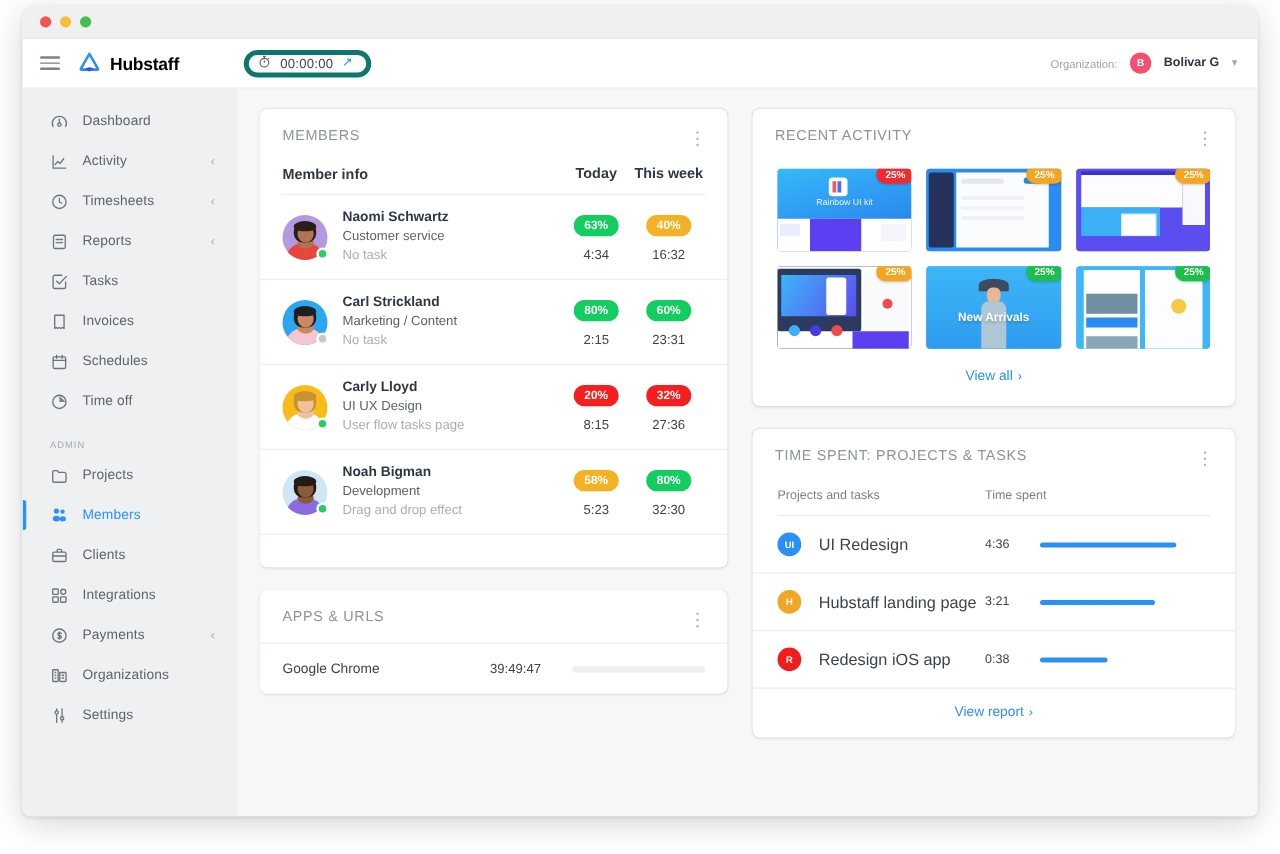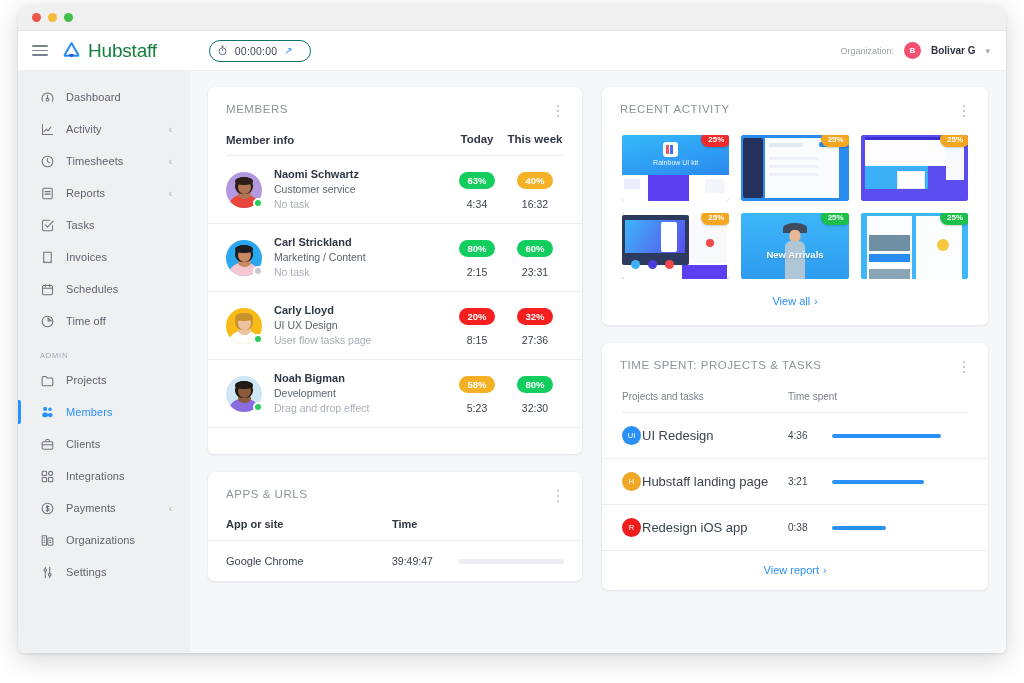--- a/index.html
+++ b/index.html
@@ -40,26 +40,26 @@
     background: #ffffff;
     border-bottom: 1px solid #eceef0;
     display: flex; align-items: center;
     padding: 0 16px 0 14px;
     position: relative;
   }
   #hamburger { width: 16px; display: flex; flex-direction: column; gap: 3px; cursor: pointer; }
   #hamburger i { display: block; height: 1.6px; background: #7b828c; border-radius: 1px; }
   .brand { display: flex; align-items: center; gap: 7px; margin-left: 14px; }
   .brand-mark { width: 19px; height: 19px; position: relative; }
-  .brand-name { font-size: 19px; font-weight: 400; color: #15803d; letter-spacing: -0.2px; }
+  .brand-name { font-size: 14px; font-weight: 700; color: #000000; letter-spacing: -0.2px; }
 
   #timer-pill {
     margin-left: 52px;
     height: 22px; min-width: 102px;
-    border: 1px solid #0f766e; border-radius: 12px;
+    border: 4px solid #0f766e; border-radius: 12px;
     display: flex; align-items: center; gap: 7px;
     padding: 0 8px 0 7px;
     background: #fff;
     cursor: pointer;
   }
   #timer-pill .tval { font-size: 10.5px; color: #3f4754; letter-spacing: 0.2px; }
   .arrow-up-right { font-size: 10px; color: #2a8ef0; transform: rotate(0deg); line-height: 1; }
 
   #org-block {
     margin-left: auto; display: flex; align-items: center; gap: 10px;
@@ -233,23 +233,23 @@
   
   .ts-head { display: flex; padding: 16px 20px 0 20px; }
   .ts-head .c1 { flex: 1; font-size: 10px; color: #7b828c; }
   .ts-head .c2 { width: 180px; font-size: 10px; color: #7b828c; }
   .ts-div { height: 1px; background: #e9ebef; margin: 10px 20px 0 20px; }
   .ts-row { display: flex; align-items: center; padding: 13px 20px; }
   .ts-row + .ts-row { border-top: 1px solid #eceef1; }
   .ts-rows > .ts-row:last-child { border-bottom: 1px solid #eceef1; }
   .proj-badge {
     width: 19px; height: 19px; border-radius: 50%; flex: 0 0 19px;
-    color: #fff; font-size: 7.5px; font-weight: 400;
+    color: #fff; font-size: 7.5px; font-weight: 700;
     display: flex; align-items: center; justify-content: center;
-    margin-right: 1px;
+    margin-right: 14px;
   }
   .pb-blue   { background: #2a90f5; }
   .pb-orange { background: #f0a726; }
   .pb-red    { background: #f01d1d; }
   .ts-name { flex: 1; font-size: 13px; color: #3c434f; }
   .ts-right { width: 180px; display: flex; align-items: center; gap: 10px; }
   .ts-time { font-size: 10px; color: #3c434f; width: 34px; }
   .ts-bar-track { flex: 1; height: 4px; }
   .ts-bar-fill { height: 4px; background: #2a90f5; border-radius: 2px; }
 </style>
@@ -562,24 +562,20 @@
 
         <div class="card">
           <div class="card-head">
             <span class="card-title">APPS &amp; URLS</span>
             <span class="kebab">
                 <i></i>
                 <i></i>
                 <i></i>
               </span>
           </div>
-          <div class="a-head">
-            <span class="c1">App or site</span>
-            <span class="c2">Time</span>
-          </div>
           <div style="height:10px"></div>
           <div id="app-rows">
               <div class="a-row">
                 <span class="c1">Google Chrome</span>
                 <span class="c2">
                   <span class="a-time">39:49:47</span>
                   <span class="a-bar-track"><span class="a-bar-fill" style="width:72%"></span></span>
                 </span>
               </div>
             </div>

